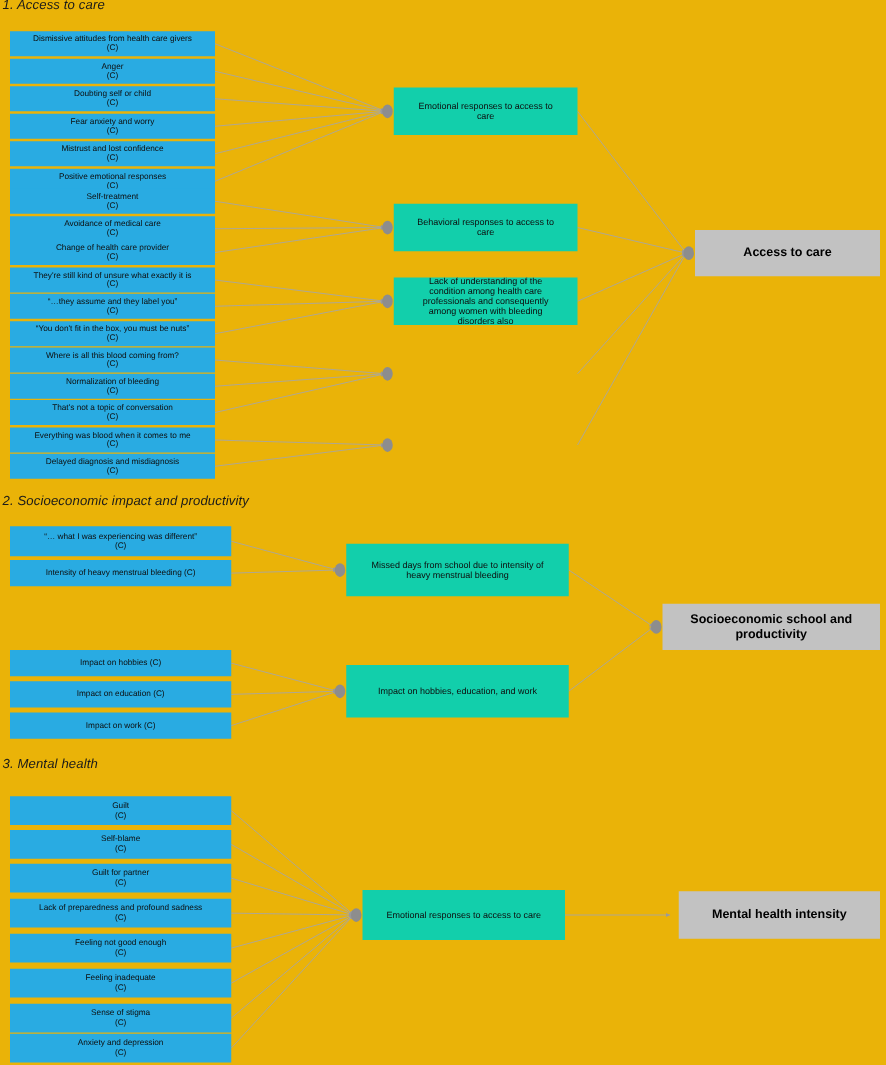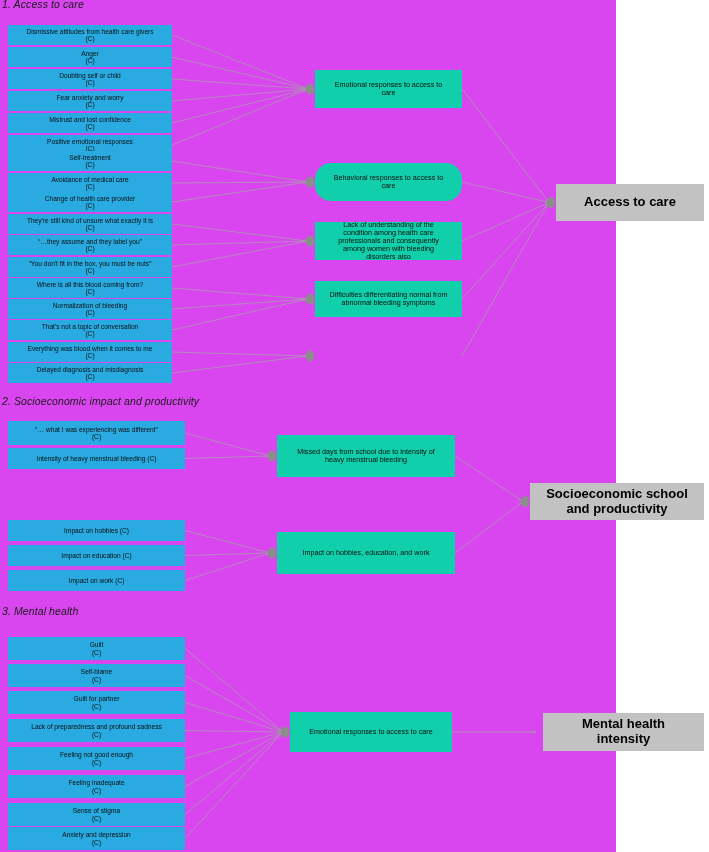--- a/index.html
+++ b/index.html
@@ -6,23 +6,23 @@
   * { box-sizing: border-box; }
   html, body {
     margin: 0; padding: 0;
     background: #ffffff;
     width: 709px; height: 852px;
     overflow: hidden;
     font-family: "Liberation Sans", sans-serif;
   }
   #root {
     position: relative;
-    width: 616px;
+    width: 709px;
     height: 852px;
-    background: #d946ef;
+    background: #eab308;
   }
   svg.edges {
     position: absolute;
     left: 0; top: 0;
     width: 709px; height: 852px;
     pointer-events: none;
     z-index: 1;
   }
   .section-title {
     position: absolute;
@@ -56,21 +56,21 @@
     font-size: 6.6px;
   }
   .node-sub {
     background: #12CFAB;
     color: #0d0d0d;
     font-size: 7.2px;
   }
   .node-theme {
     background: #C2C2C2;
     color: #000000;
-    font-size: 13px;
+    font-size: 10px;
     font-weight: bold;
   }
 </style>
 </head>
 <body>
 
 <div id="root">
 
   <svg class="edges" viewBox="0 0 709 852">
     <defs>
@@ -202,29 +202,26 @@
       <span class="lbl">Everything was blood when it comes to me
 (C)</span>
     </div>
     <div class="node node-code" style="left: 8px; top: 363px; width: 164px; height: 20px;">
       <span class="lbl">Delayed diagnosis and misdiagnosis
 (C)</span>
     </div>
     <div class="node node-sub" style="left: 315px; top: 70px; width: 147px; height: 38px;">
       <span class="lbl">Emotional responses to access to care</span>
     </div>
-    <div class="node node-sub" style="left: 315px; top: 163px; width: 147px; height: 38px; border-radius: 16px;">
+    <div class="node node-sub" style="left: 315px; top: 163px; width: 147px; height: 38px;">
       <span class="lbl">Behavioral responses to access to care</span>
     </div>
     <div class="node node-sub" style="left: 315px; top: 222px; width: 147px; height: 38px;">
       <span class="lbl">Lack of understanding of the condition among health care professionals and consequently among women with bleeding disorders also</span>
     </div>
-    <div class="node node-sub" style="left: 315px; top: 281px; width: 147px; height: 36px;">
-      <span class="lbl">Difficulties differentiating normal from abnormal bleeding symptoms</span>
-    </div>
     <div class="node node-theme" style="left: 556px; top: 184px; width: 148px; height: 37px;">
       <span class="lbl">Access to care</span>
     </div>
     <div class="node node-code" style="left: 8px; top: 421px; width: 177px; height: 24px;">
       <span class="lbl">“… what I was experiencing was different”
 (C)</span>
     </div>
     <div class="node node-code" style="left: 8px; top: 448px; width: 177px; height: 21px;">
       <span class="lbl">Intensity of heavy menstrual bleeding (C)</span>
     </div>

